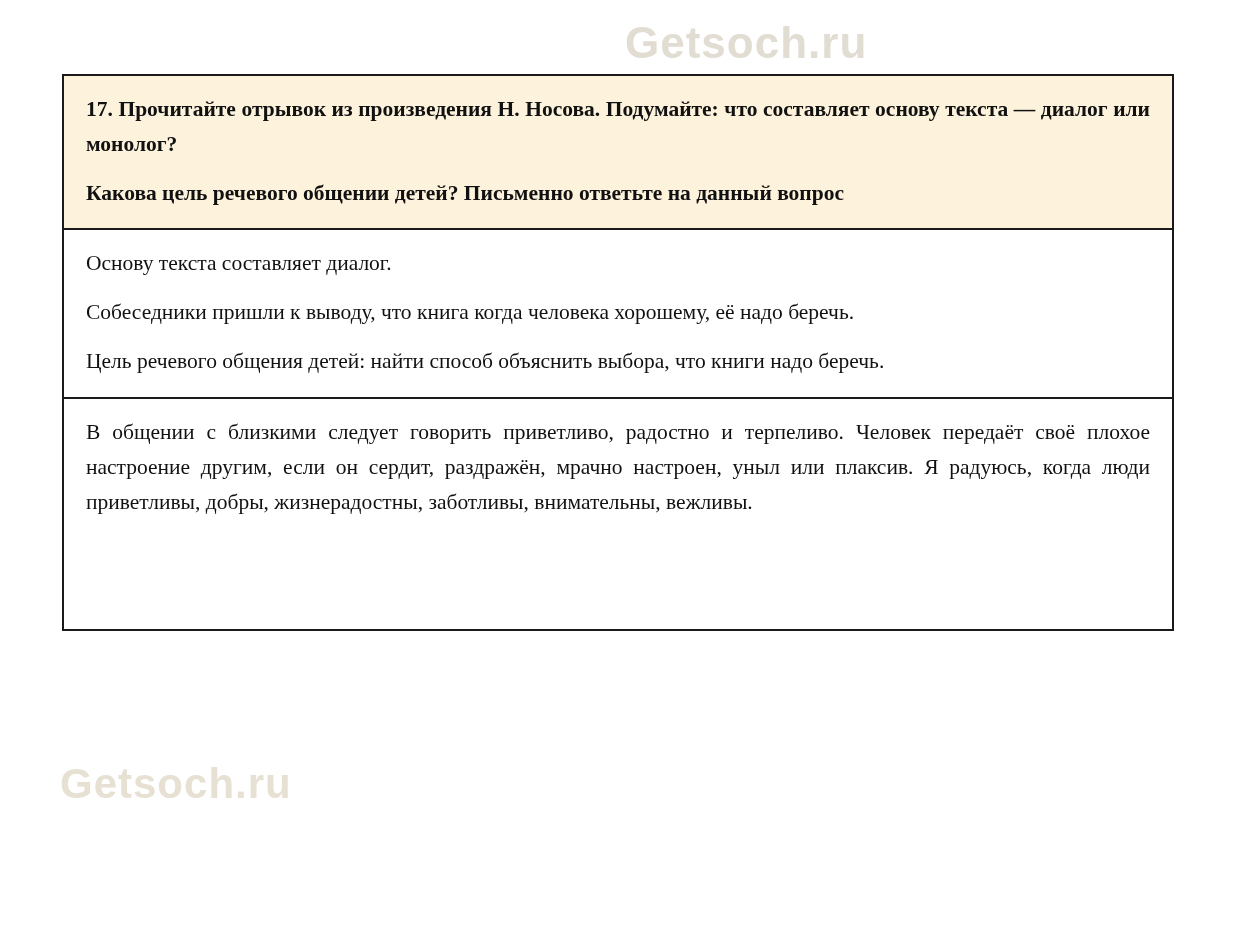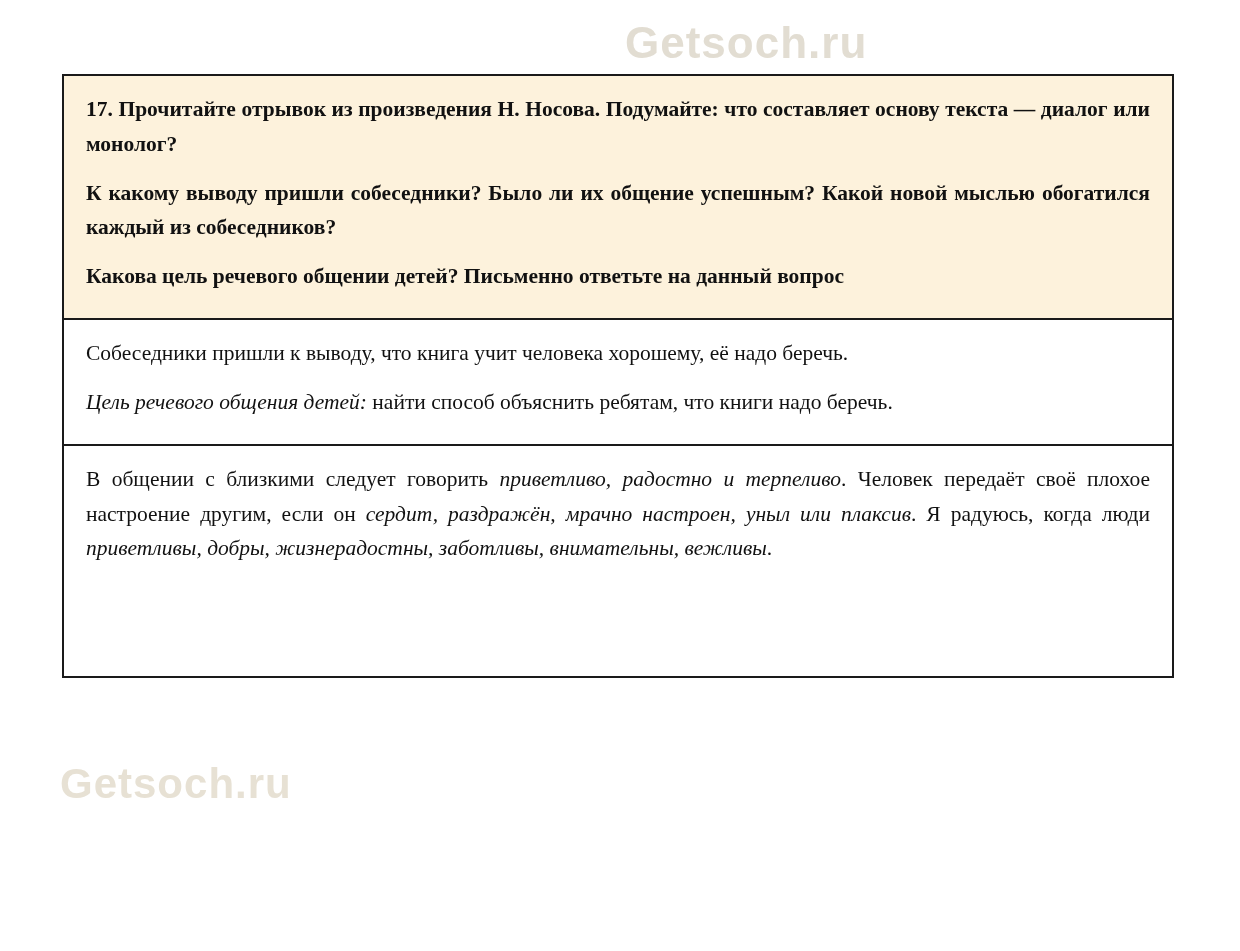--- a/index.html
+++ b/index.html
@@ -43,21 +43,21 @@
   .doc {
     position: absolute;
     left: 62px;
     top: 74px;
     width: 1112px;
     border: 2px solid #1a1a1a;
     box-sizing: border-box;
   }
   .row {
     box-sizing: border-box;
-    padding: 16px 22px 24px 22px;
+    padding: 16px 22px 18px 22px;
   }
   .row.head {
     background: #fdf2dc;
   }
   .row.body {
     background: #ffffff;
   }
   .row + .row {
     border-top: 2px solid #1a1a1a;
   }
@@ -72,43 +72,43 @@
     hyphens: none;
   }
   p.line:last-child { margin-bottom: 0; }
 
   .head p.line {
     font-weight: bold;
     font-size: 21.5px;
   }
   .nobreak { text-align: left; }
 
-  .ital { font-style: italic; }
+  .ital { }
 </style>
 </head>
 <body>
 
 <div class="page">
 
   <div class="wm wm-1">Getsoch.ru</div>
   <div class="wm wm-2">Getsoch.ru</div>
   <div class="wm wm-3">Getsoch.ru</div>
   <div class="wm wm-4">Getsoch.ru</div>
 
   <div class="doc">
 
     <div class="row head">
       <p class="line">17. Прочитайте отрывок из произведения Н. Носова. Подумайте: что составляет основу текста — диалог или монолог?</p>
-      <p class="line">К какому выводу пришли собеседники? Было ли их общение успешным? Какой новой мыслью обогатился каждый из собеседников?</p>
       <p class="line">Какова цель речевого общении детей? Письменно ответьте на данный вопрос</p>
     </div>
 
     <div class="row body">
-      <p class="line">Собеседники пришли к выводу, что книга учит человека хорошему, её надо беречь.</p>
-      <p class="line nobreak"><span class="ital">Цель речевого общения детей:</span><span> найти способ объяснить ребятам, что книги надо беречь.</span></p>
+      <p class="line nobreak">Основу текста составляет диалог.</p>
+      <p class="line">Собеседники пришли к выводу, что книга когда человека хорошему, её надо беречь.</p>
+      <p class="line nobreak"><span class="ital">Цель речевого общения детей:</span><span> найти способ объяснить выбора, что книги надо беречь.</span></p>
     </div>
 
 
     <div class="row body" style="min-height:232px;">
       <p class="line"><span>В общении с близкими следует говорить </span><span class="ital">приветливо, радостно и   терпеливо</span><span>. Человек передаёт своё плохое настроение другим, если он </span><span class="ital">сердит, раздражён, мрачно настроен, уныл или плаксив</span><span>. Я радуюсь, когда люди </span><span class="ital">приветливы, добры, жизнерадостны, заботливы, внимательны, вежливы</span><span>.</span></p>
     </div>
 
   </div>
 </div>
 

